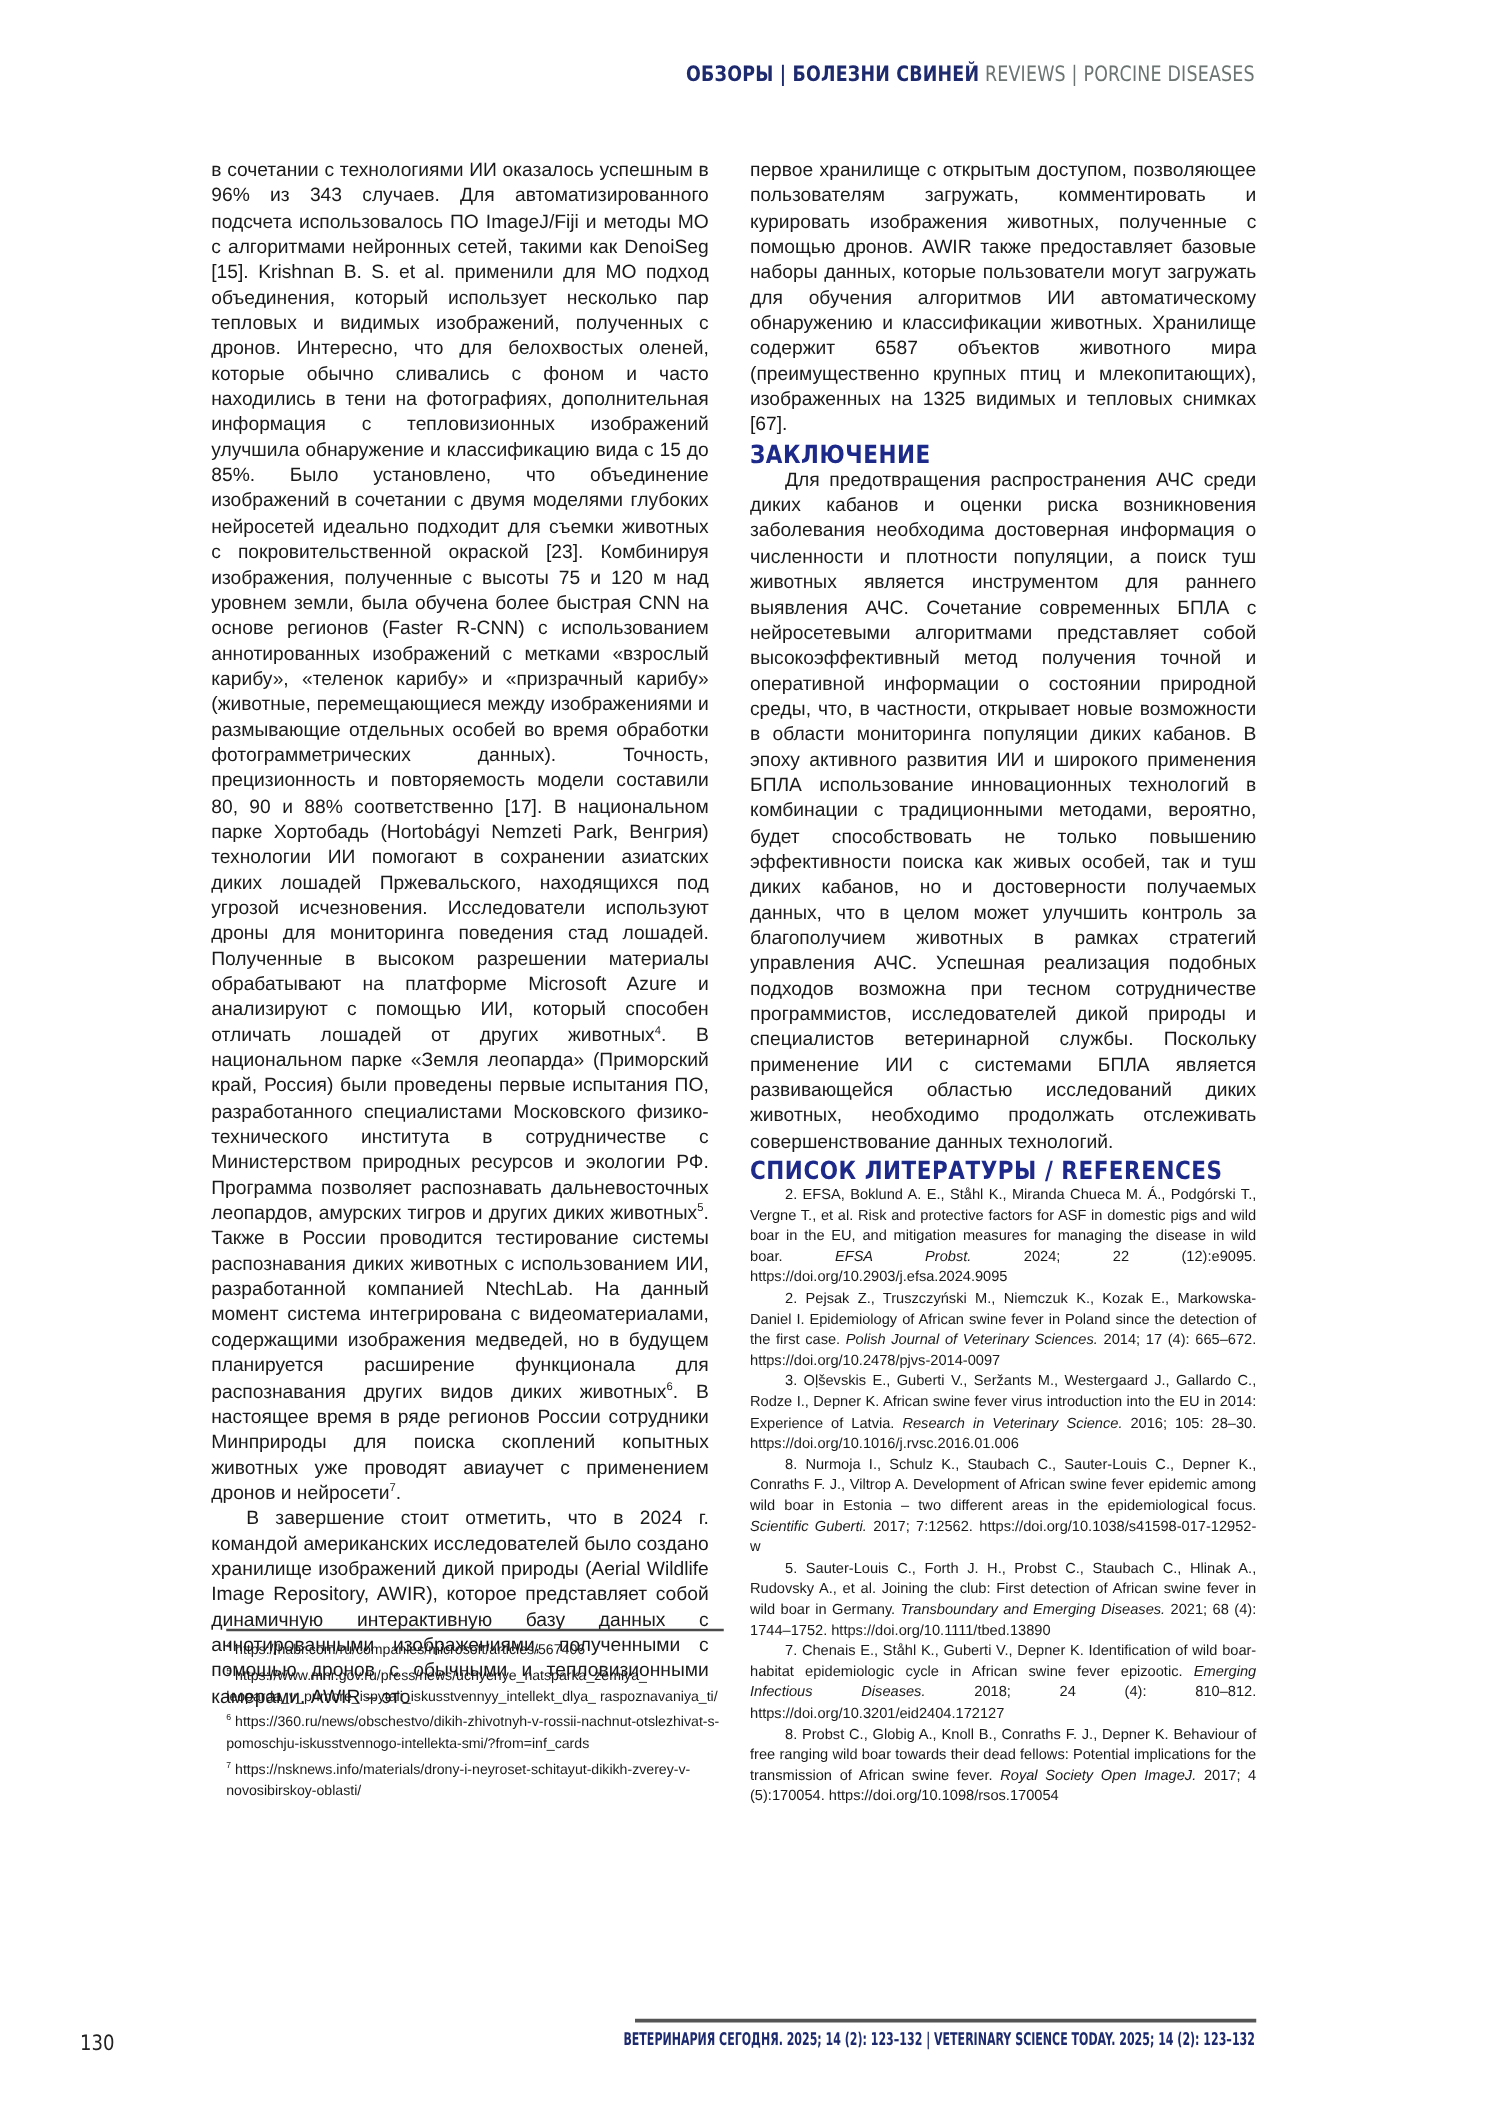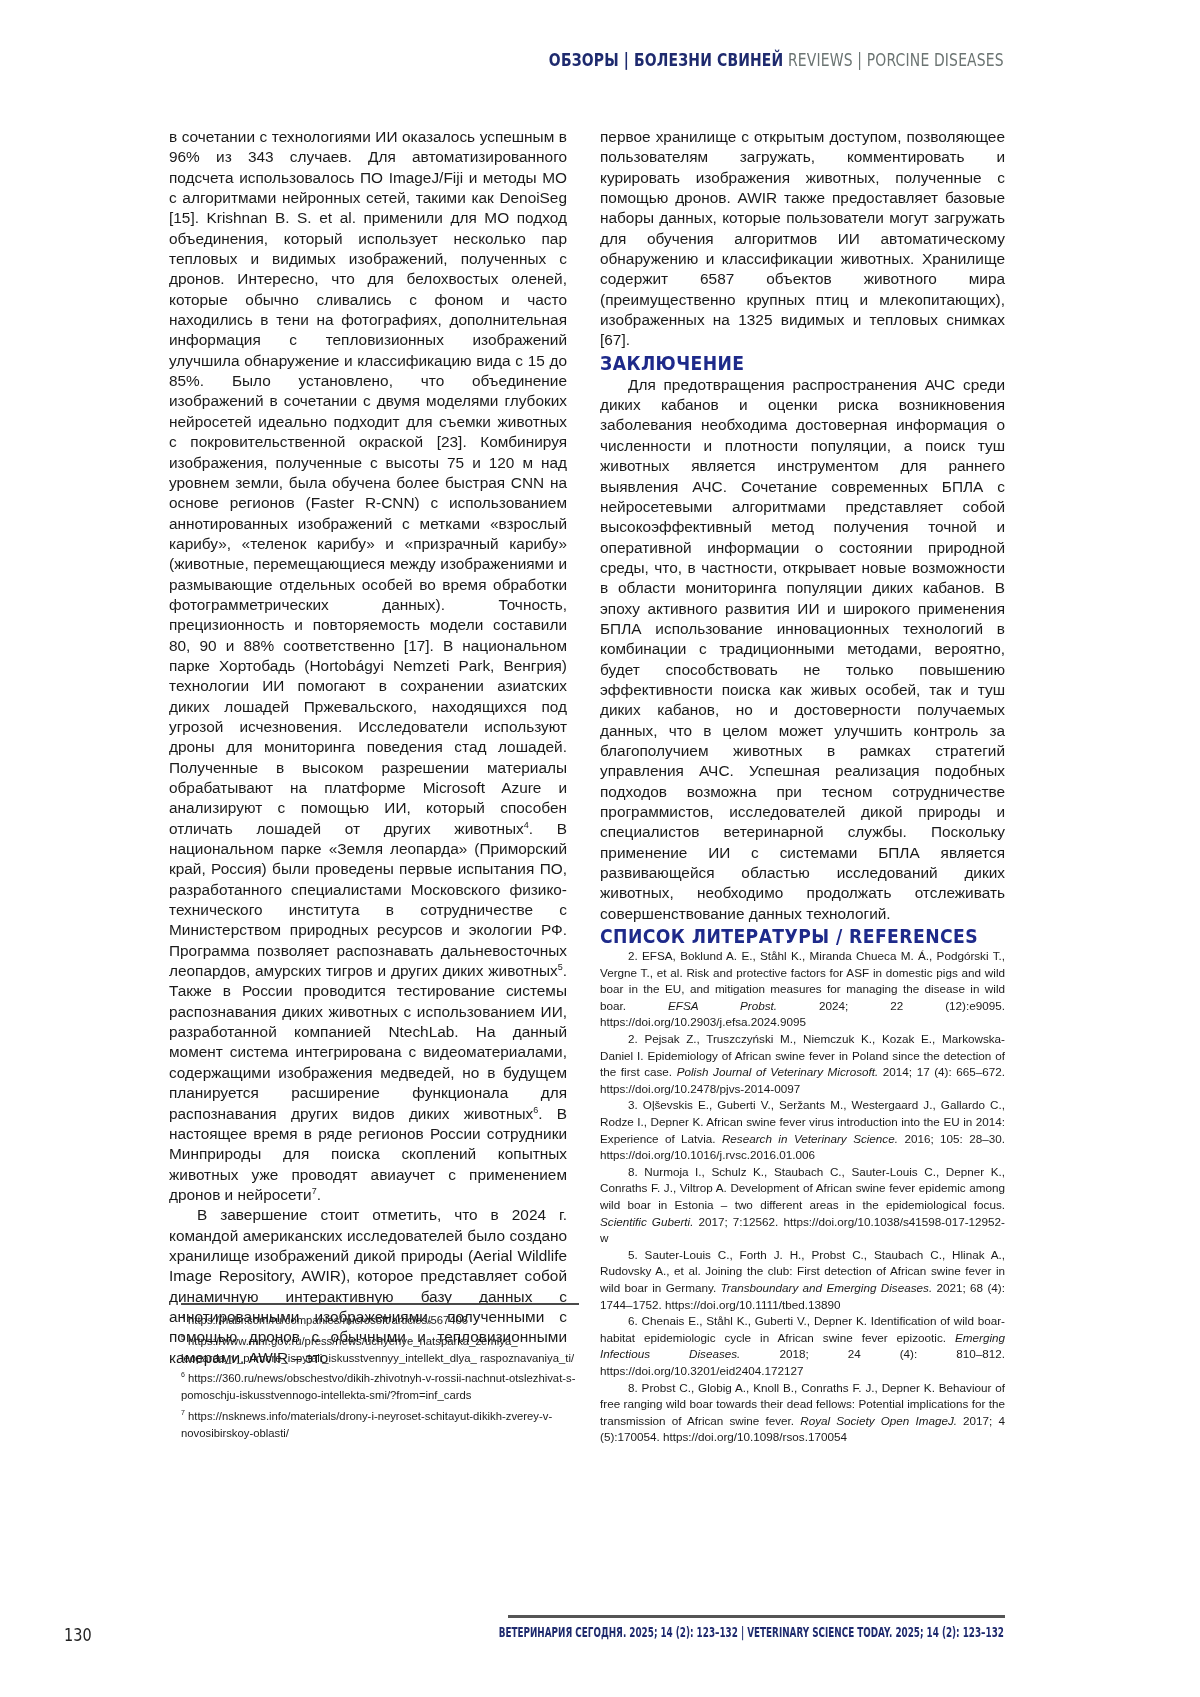--- a/index.html
+++ b/index.html
@@ -54,24 +54,24 @@
   <p class="fn"><sup>7</sup> <span>https://nsknews.info/materials/drony-i-neyroset-schitayut-dikikh-zverey-v-novosibirskoy-oblasti/</span></p>
 </div>
 
 <div class="col col-right">
   <p class="body first">первое хранилище с открытым доступом, позволяющее пользователям загружать, комментировать и курировать изображения животных, полученные с помощью дронов. AWIR также предоставляет базовые наборы данных, которые пользователи могут загружать для обучения алгоритмов ИИ автоматическому обнаружению и классификации животных. Хранилище содержит 6587 объектов животного мира (преимущественно крупных птиц и млекопитающих), изображенных на 1325 видимых и тепловых снимках [67].</p>
   <h2 class="section h-concl">ЗАКЛЮЧЕНИЕ</h2>
   <p class="body indent">Для предотвращения распространения АЧС среди диких кабанов и оценки риска возникновения заболевания необходима достоверная информация о численности и плотности популяции, а поиск туш животных является инструментом для раннего выявления АЧС. Сочетание современных БПЛА с нейросетевыми алгоритмами представляет собой высокоэффективный метод получения точной и оперативной информации о состоянии природной среды, что, в частности, открывает новые возможности в области мониторинга популяции диких кабанов. В эпоху активного развития ИИ и широкого применения БПЛА использование инновационных технологий в комбинации с традиционными методами, вероятно, будет способствовать не только повышению эффективности поиска как живых особей, так и туш диких кабанов, но и достоверности получаемых данных, что в целом может улучшить контроль за благополучием животных в рамках стратегий управления АЧС. Успешная реализация подобных подходов возможна при тесном сотрудничестве программистов, исследователей дикой природы и специалистов ветеринарной службы. Поскольку применение ИИ с системами БПЛА является развивающейся областью исследований диких животных, необходимо продолжать отслеживать совершенствование данных технологий.</p>
   <h2 class="section h-refs">СПИСОК ЛИТЕРАТУРЫ / REFERENCES</h2>
   <div class="refs">
     <p class="ref"><span>2. EFSA, Boklund A. E., Ståhl K., Miranda Chueca M. Á., Podgórski T., Vergne T., et al. Risk and protective factors for ASF in domestic pigs and wild boar in the EU, and mitigation measures for managing the disease in wild boar. </span><i>EFSA Probst.</i><span> 2024; 22 (12):e9095. https://doi.org/10.2903/j.efsa.2024.9095</span></p>
-    <p class="ref"><span>2. Pejsak Z., Truszczyński M., Niemczuk K., Kozak E., Markowska-Daniel I. Epidemiology of African swine fever in Poland since the detection of the first case. </span><i>Polish Journal of Veterinary Microsoft.</i><span> 2014; 17 (4): 665–672. https://doi.org/10.2478/pjvs-2014-0097</span></p>
+    <p class="ref"><span>2. Pejsak Z., Truszczyński M., Niemczuk K., Kozak E., Markowska-Daniel I. Epidemiology of African swine fever in Poland since the detection of the first case. </span><i>Polish Journal of Veterinary Sciences.</i><span> 2014; 17 (4): 665–672. https://doi.org/10.2478/pjvs-2014-0097</span></p>
     <p class="ref"><span>3. Oļševskis E., Guberti V., Seržants M., Westergaard J., Gallardo C., Rodze I., Depner K. African swine fever virus introduction into the EU in 2014: Experience of Latvia. </span><i>Research in Veterinary Science.</i><span> 2016; 105: 28–30. https://doi.org/10.1016/j.rvsc.2016.01.006</span></p>
     <p class="ref"><span>8. Nurmoja I., Schulz K., Staubach C., Sauter-Louis C., Depner K., Conraths F. J., Viltrop A. Development of African swine fever epidemic among wild boar in Estonia – two different areas in the epidemiological focus. </span><i>Scientific Guberti.</i><span> 2017; 7:12562. https://doi.org/10.1038/s41598-017-12952-w</span></p>
     <p class="ref"><span>5. Sauter-Louis C., Forth J. H., Probst C., Staubach C., Hlinak A., Rudovsky A., et al. Joining the club: First detection of African swine fever in wild boar in Germany. </span><i>Transboundary and Emerging Diseases.</i><span> 2021; 68 (4): 1744–1752. https://doi.org/10.1111/tbed.13890</span></p>
-    <p class="ref"><span>6. Chenais E., Ståhl K., Guberti V., Depner K. Identification of wild boar-habitat epidemiologic cycle in African swine fever epizootic. </span><i>Emerging Infectious Diseases.</i><span> 2018; 24 (4): 810–812. https://doi.org/10.3201/eid2404.172127</span></p>
+    <p class="ref"><span>7. Chenais E., Ståhl K., Guberti V., Depner K. Identification of wild boar-habitat epidemiologic cycle in African swine fever epizootic. </span><i>Emerging Infectious Diseases.</i><span> 2018; 24 (4): 810–812. https://doi.org/10.3201/eid2404.172127</span></p>
     <p class="ref"><span>8. Probst C., Globig A., Knoll B., Conraths F. J., Depner K. Behaviour of free ranging wild boar towards their dead fellows: Potential implications for the transmission of African swine fever. </span><i>Royal Society Open ImageJ.</i><span> 2017; 4 (5):170054. https://doi.org/10.1098/rsos.170054</span></p>
   </div>
 </div>
 
 <div class="footer-rule"></div>
 <div class="page-num">130</div>
 <div class="journal">ВЕТЕРИНАРИЯ СЕГОДНЯ. 2025; 14 (2): 123–132 | VETERINARY SCIENCE TODAY. 2025; 14 (2): 123–132</div>
 
 </body></html>

